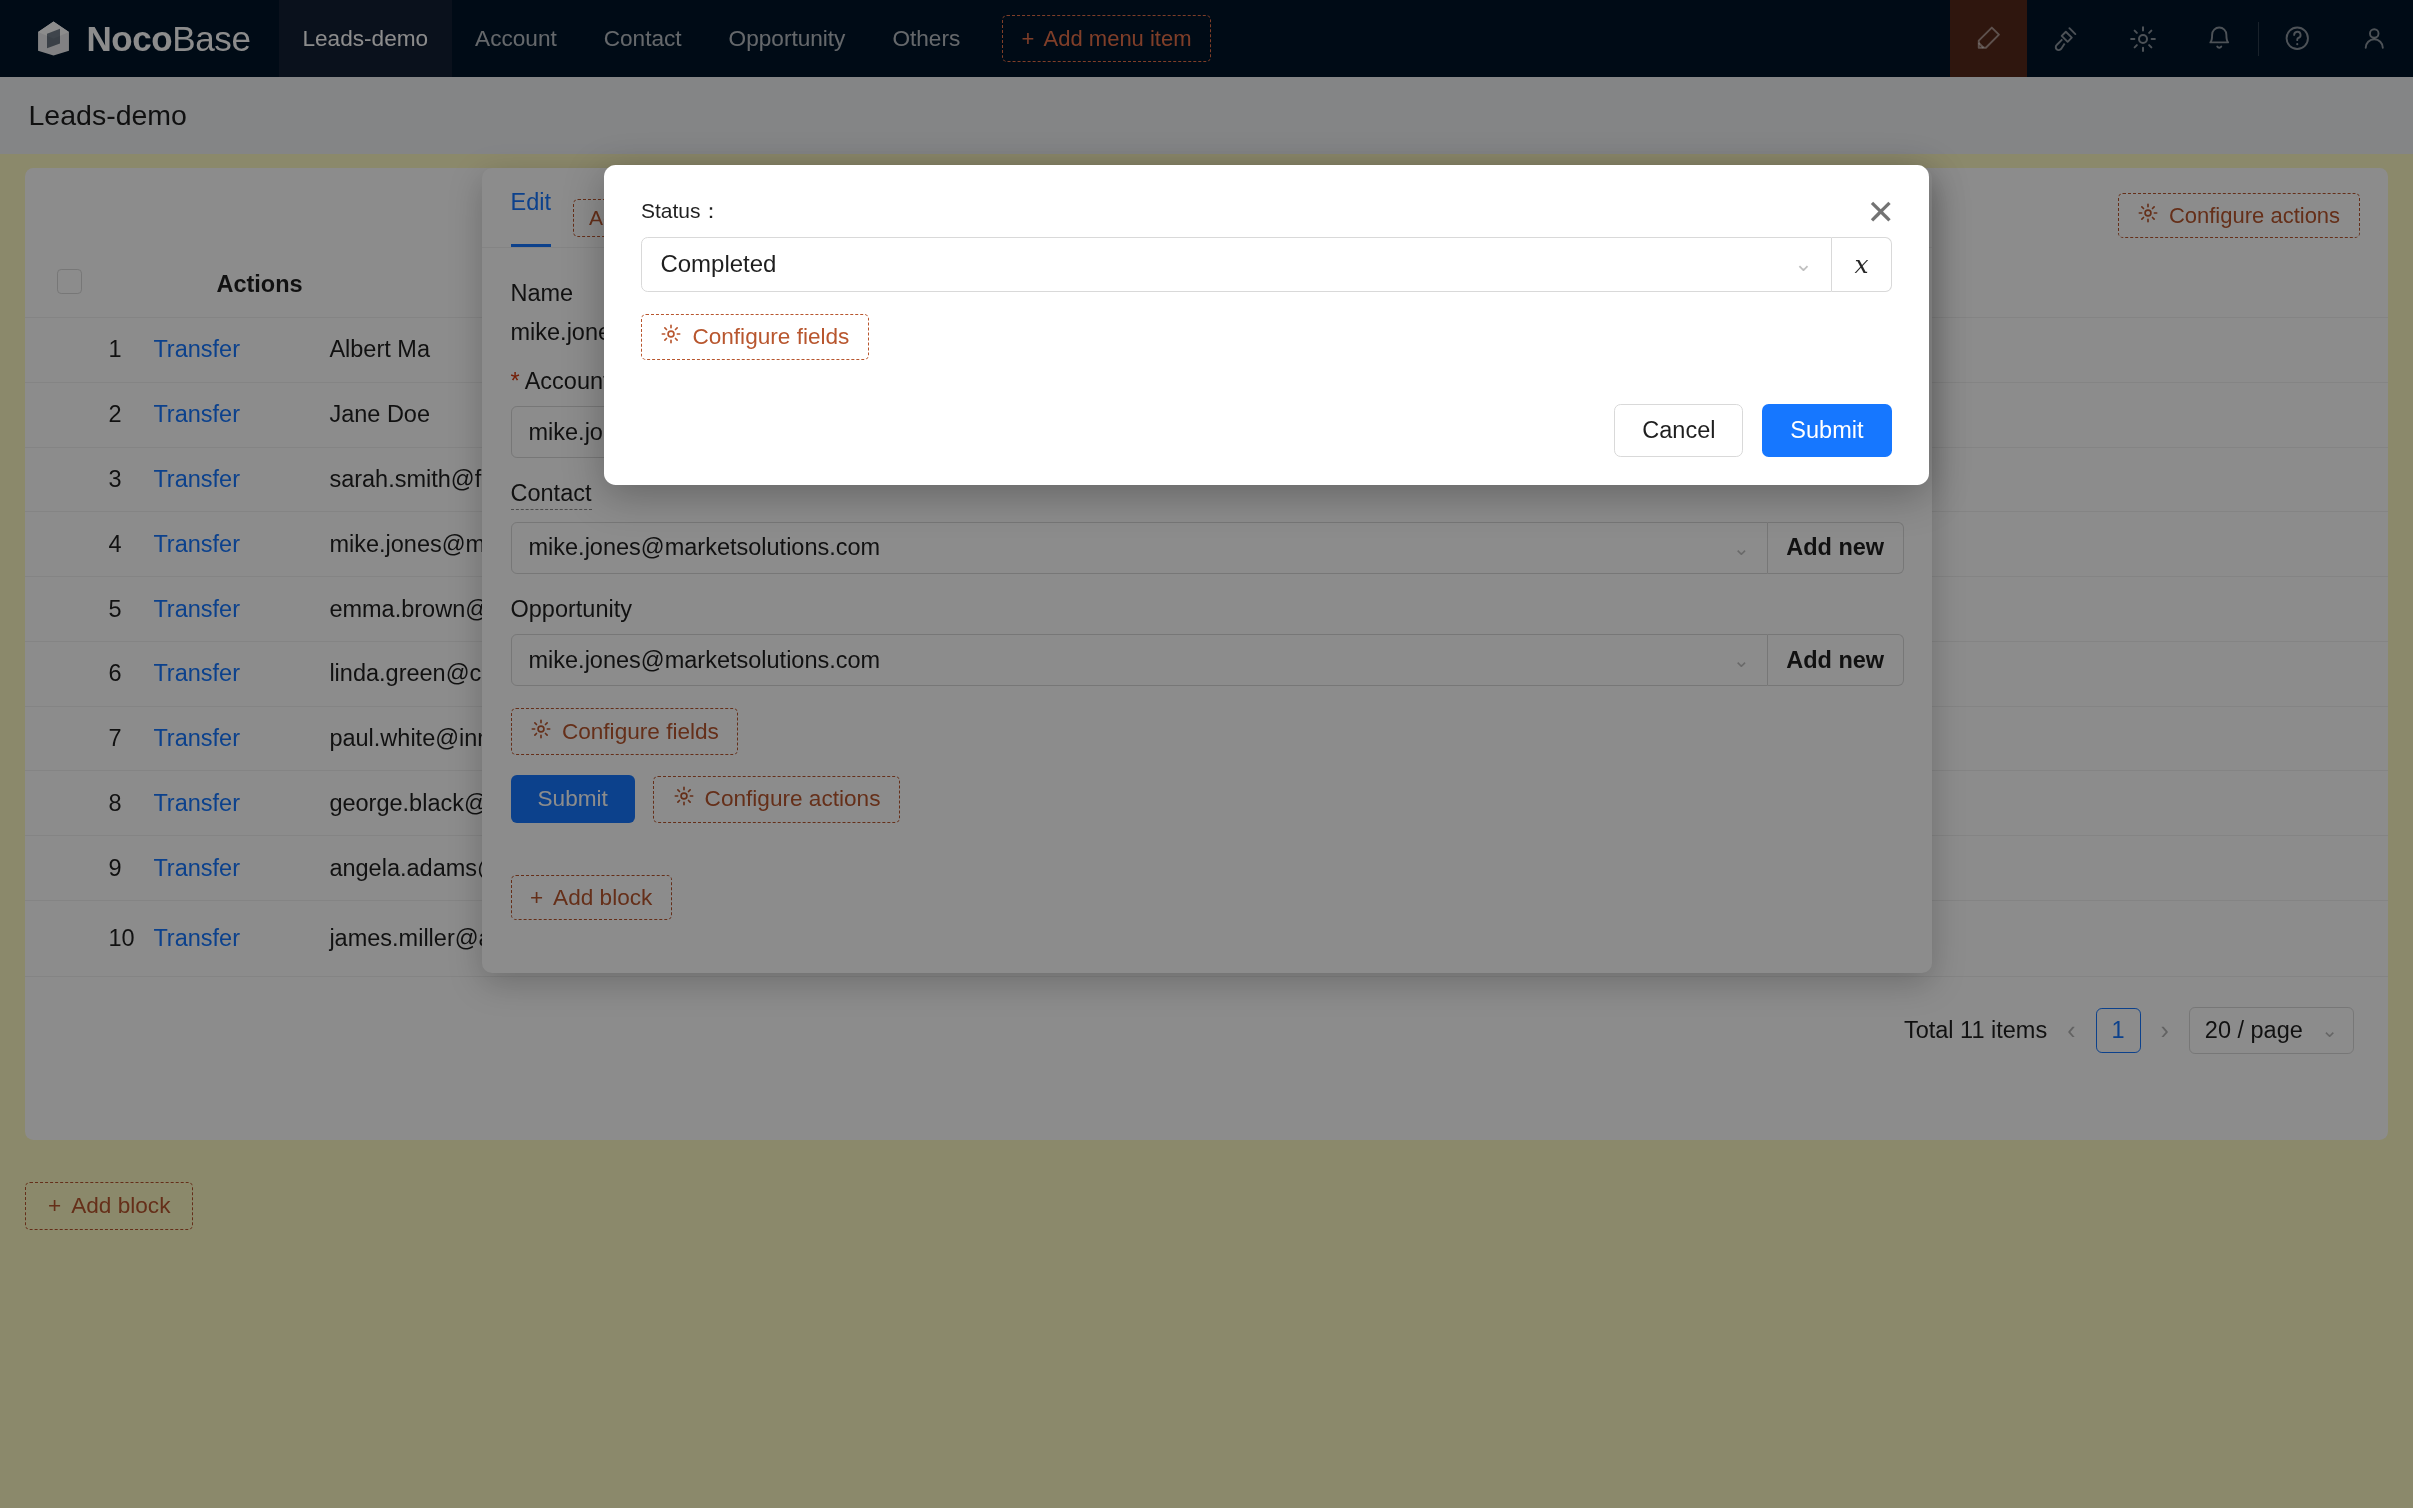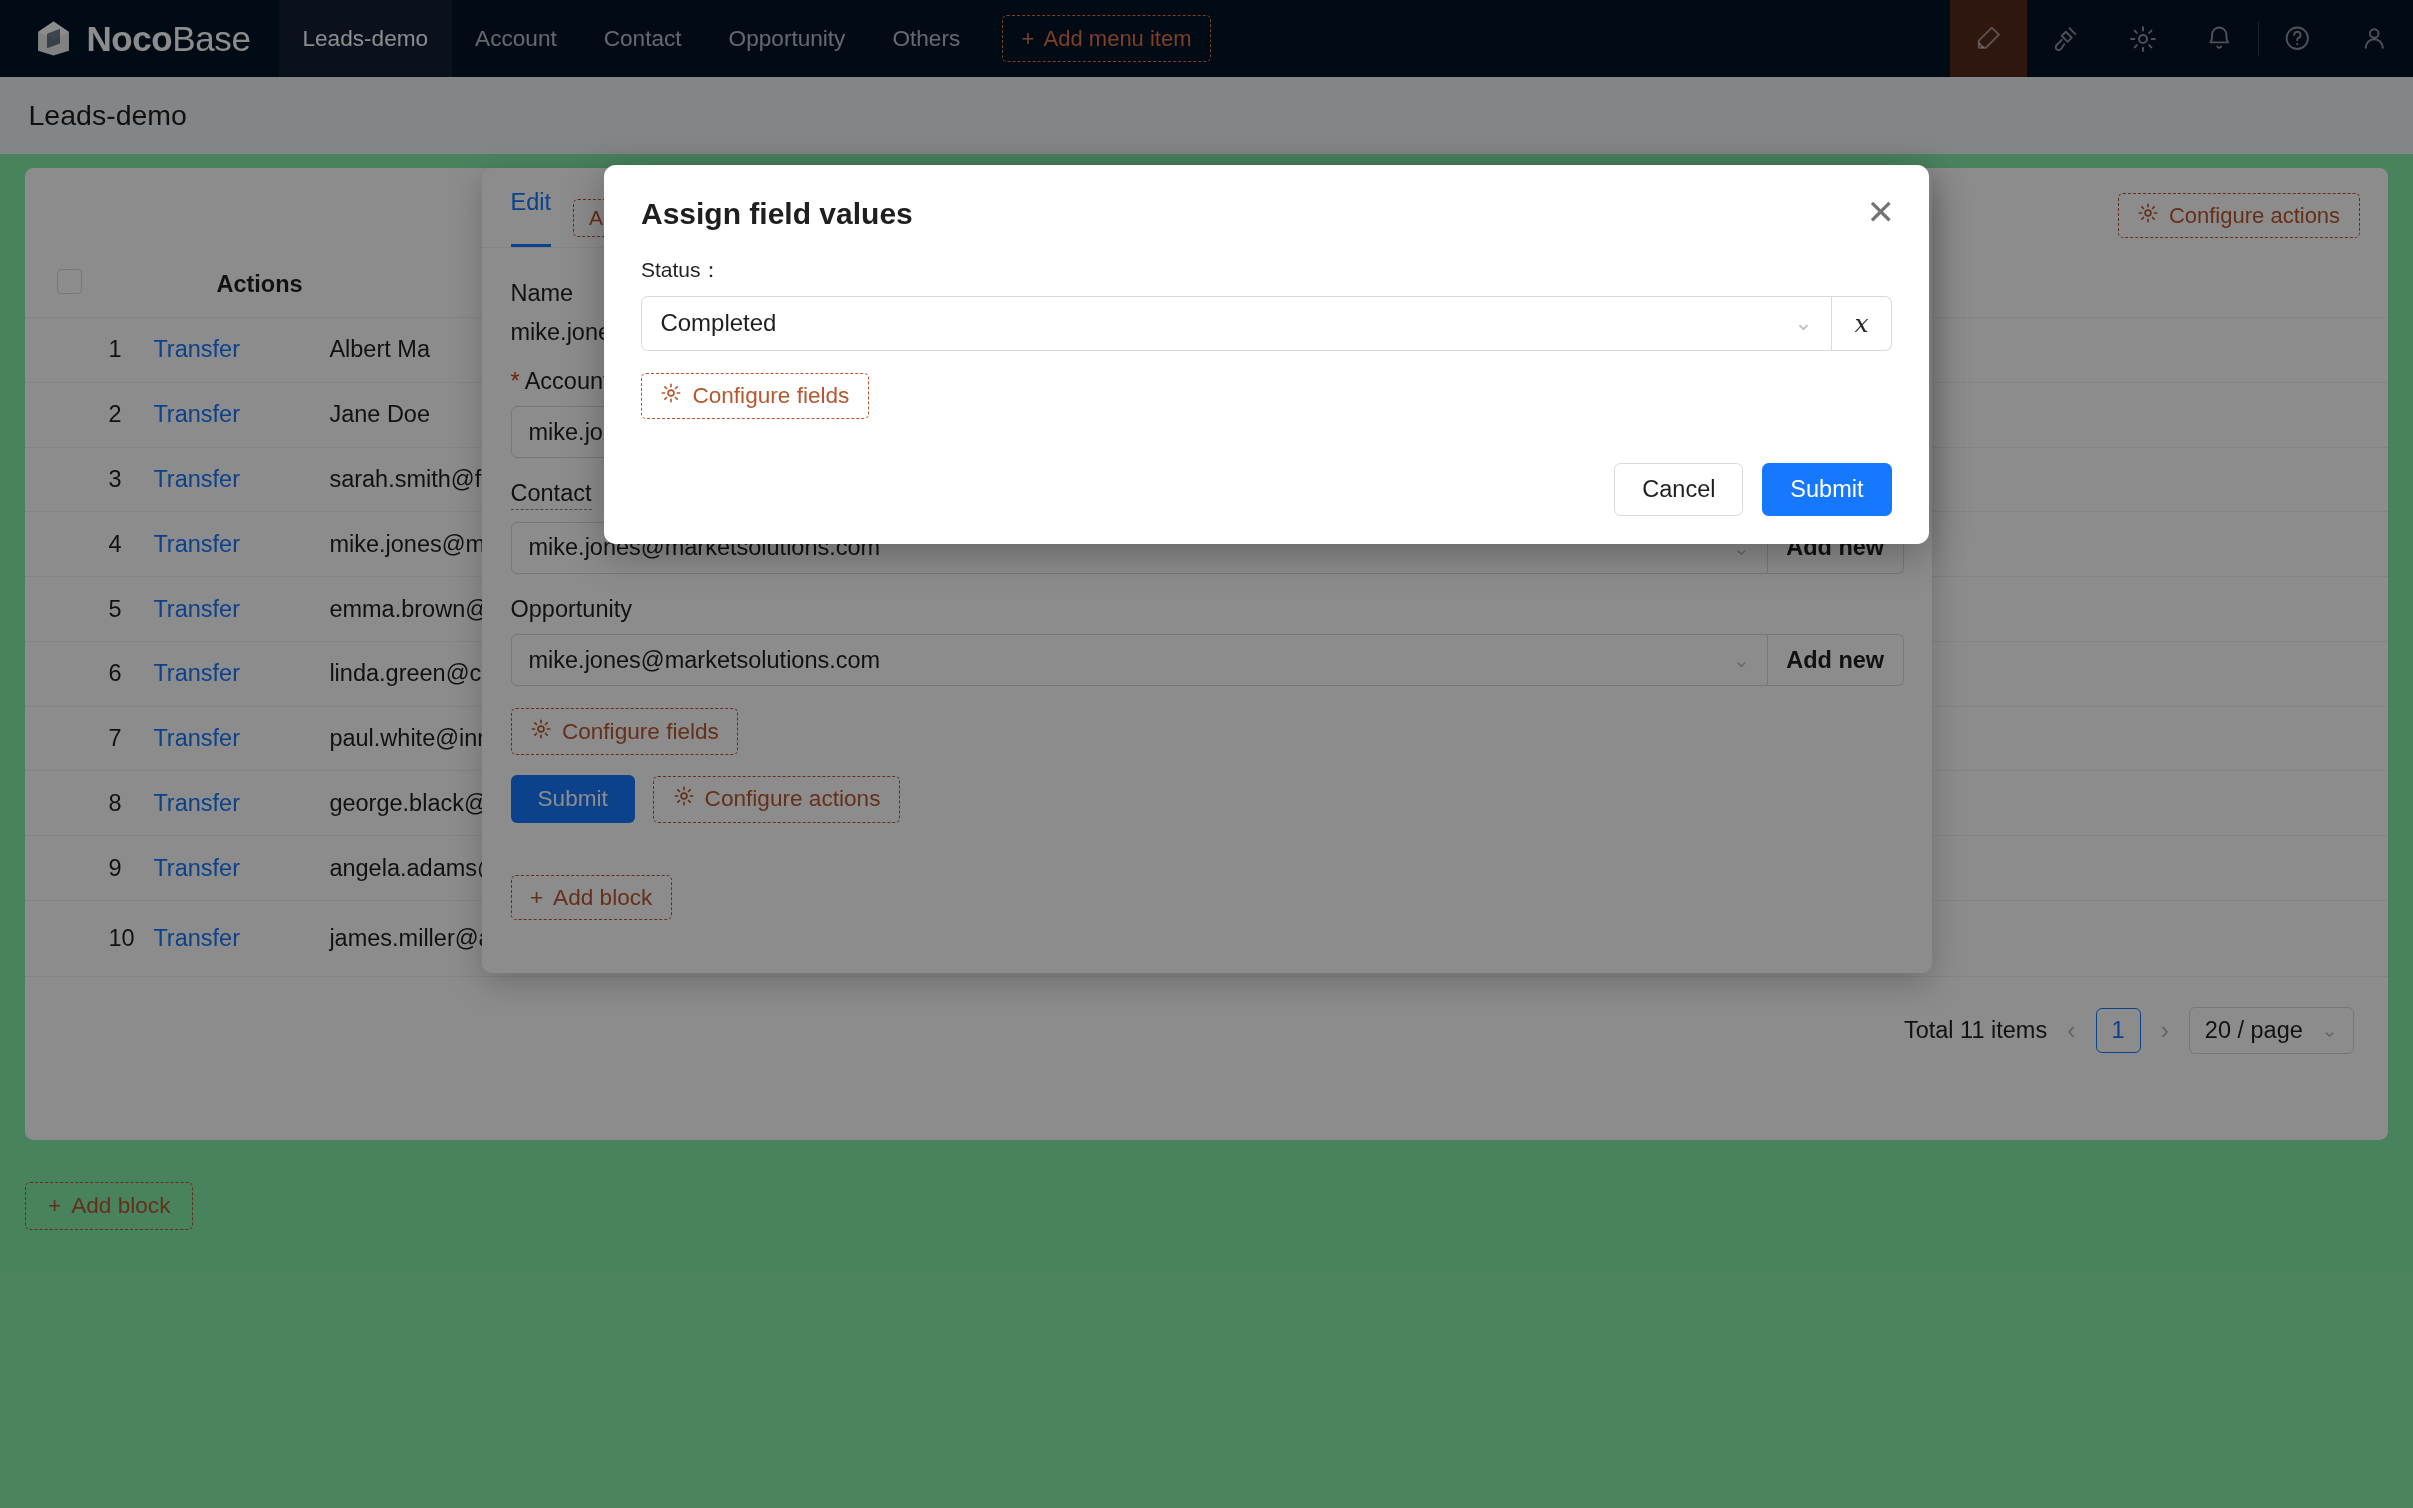--- a/index.html
+++ b/index.html
@@ -4,21 +4,21 @@
 <style>
   * { box-sizing: border-box; margin: 0; padding: 0; }
   html, body {
     width: 2413px; height: 1508px;
     font-family: "Liberation Sans", sans-serif;
     background: #f0f2f5;
     overflow: hidden;
   }
 
   
-  #app-root { position: absolute; inset: 0; background: #86efac; }
+  #app-root { position: absolute; inset: 0; background: #fef9c3; }
 
   
   .topnav {
     position: absolute; top: 0; left: 0; right: 0; height: 77px;
     background: #001529;
     display: flex; align-items: stretch;
   }
   .brand {
     display: flex; align-items: center; gap: 13.4px;
     padding: 0 28.5px 0 34px;
@@ -539,21 +539,20 @@
         <span>Add block</span>
       </div>
     </div>
   </div>
 
 </div>
 
 <div class="overlay"></div>
 
 <div class="modal">
-  <div class="modal-title">Assign field values</div>
   <div class="modal-close">✕</div>
 
   <div class="modal-label">Status：</div>
   <div class="modal-select-row">
     <div class="modal-select">
       <span>Completed</span>
       <span class="chev">⌄</span>
     </div>
     <div class="var-btn">x</div>
   </div>

